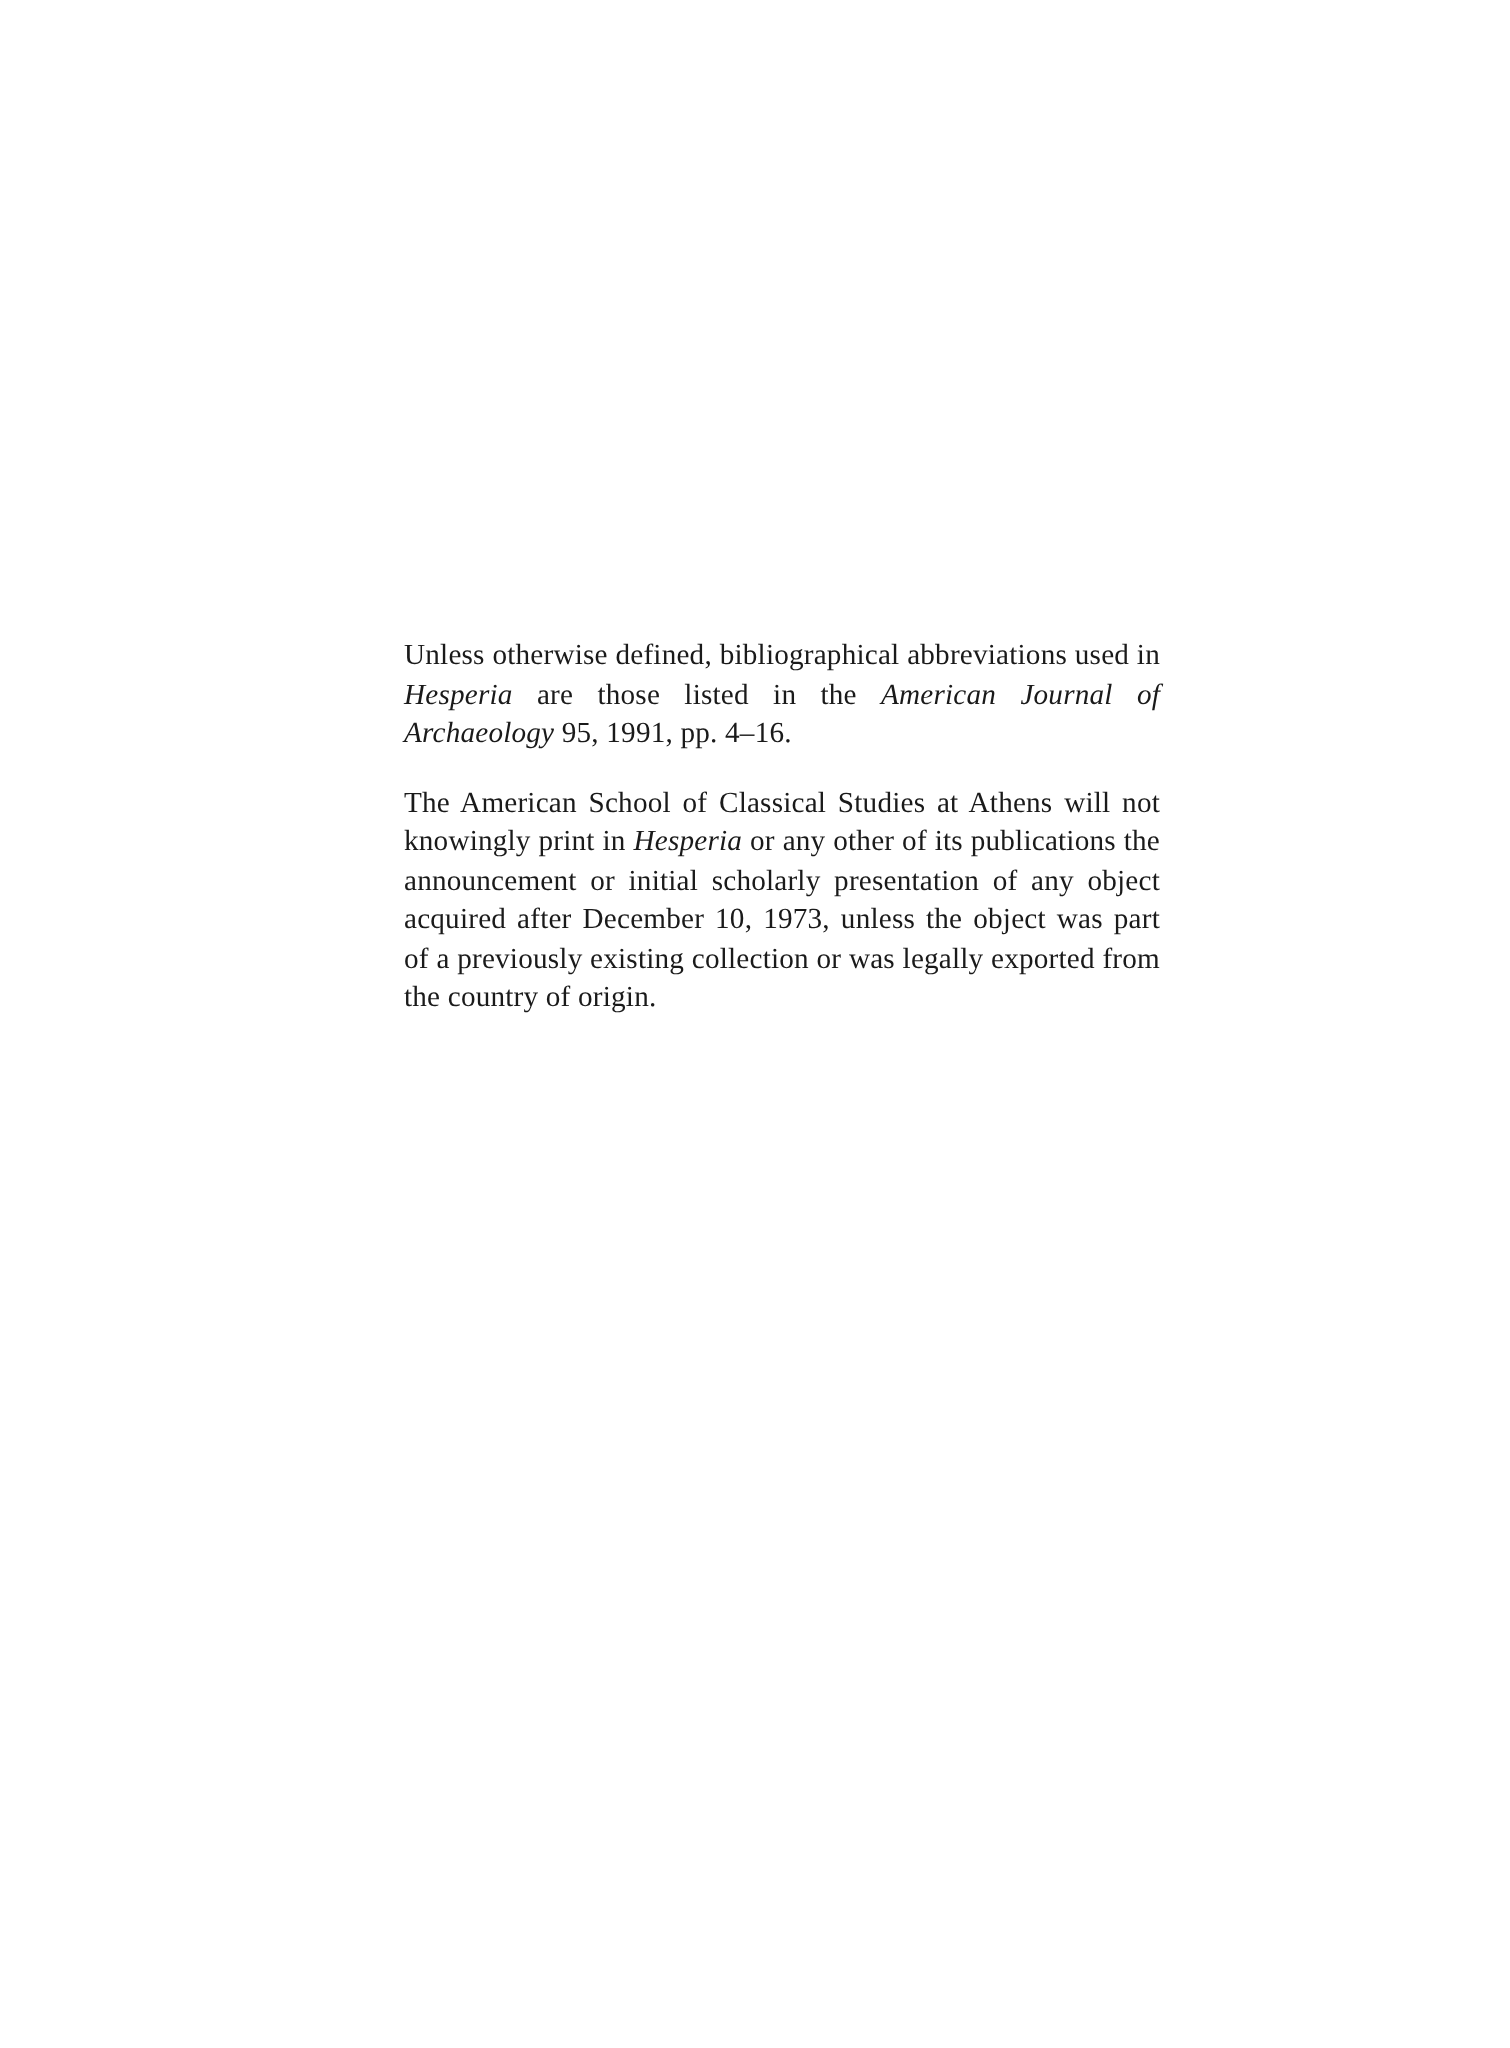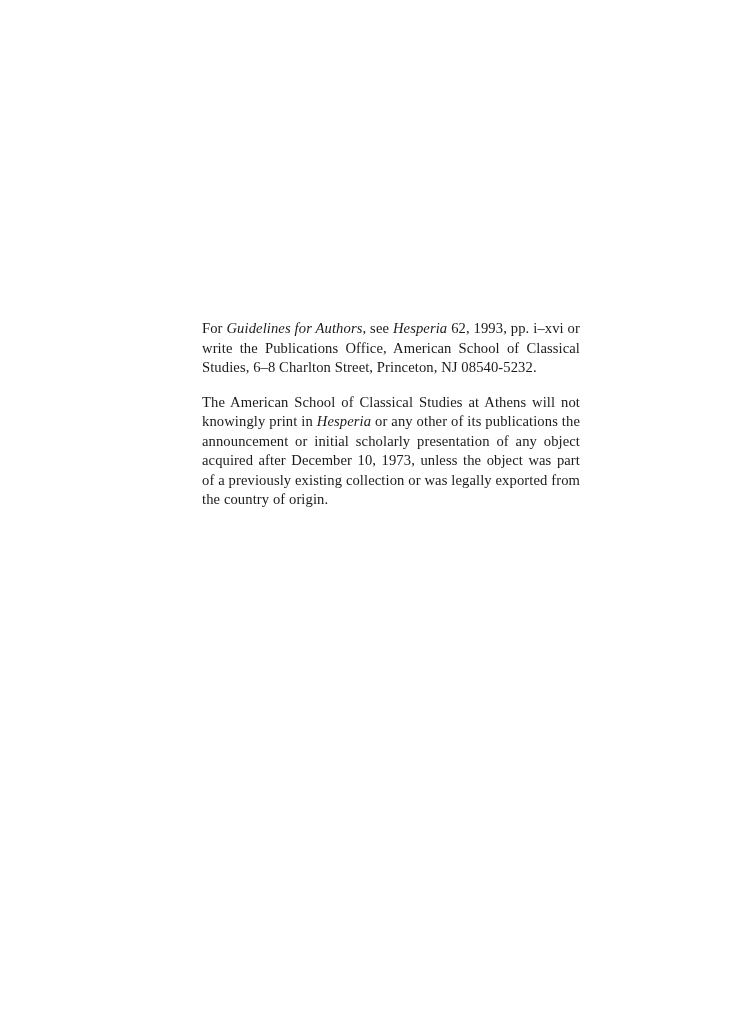--- a/index.html
+++ b/index.html
@@ -47,19 +47,19 @@
   .italic {
     font-style: italic;
   }
 </style>
 </head>
 <body>
 
 <main class="page">
   <section class="text-block">
     <div class="note">
-      <p class="para"><span>For </span><span class="italic">Guidelines for Authors</span><span>, see </span><span class="italic">Hesperia</span><span> 62, 1993, pp. i–xvi or write the Publications Office, American School of Classical Studies, 6–8 Charlton Street, Princeton, NJ 08540-5232.</span></p>
+      <p class="para"><span>Unless otherwise defined, bibliographical abbreviations used in </span><span class="italic">Hesperia</span><span> are those listed in the </span><span class="italic">American Journal of Archaeology</span><span> 95, 1991, pp. 4–16.</span></p>
     </div>
     <div class="note note-gap">
       <p class="para"><span>The American School of Classical Studies at Athens will not knowingly print in </span><span class="italic">Hesperia</span><span> or any other of its publications the announcement or initial scholarly presentation of any object acquired after December 10, 1973, unless the object was part of a previously existing collection or was legally exported from the country of origin.</span></p>
     </div>
   </section>
 </main>
 
 </body></html>

